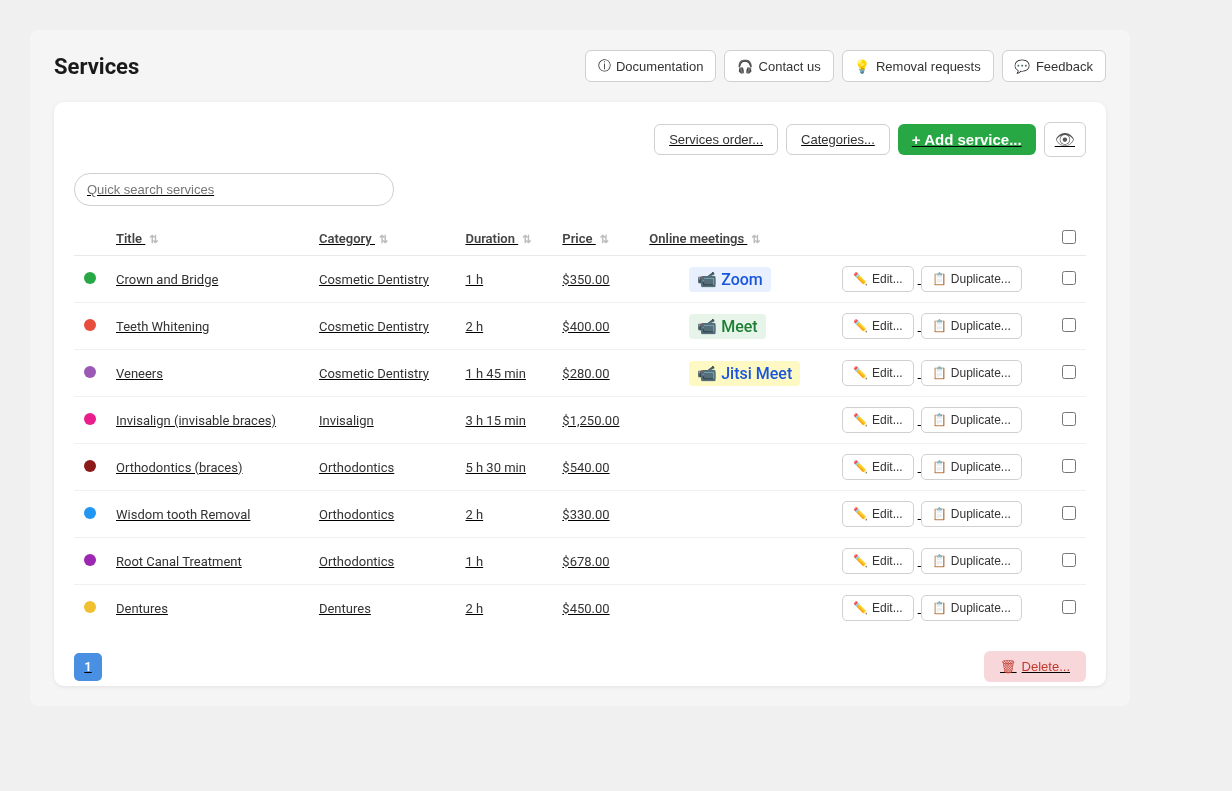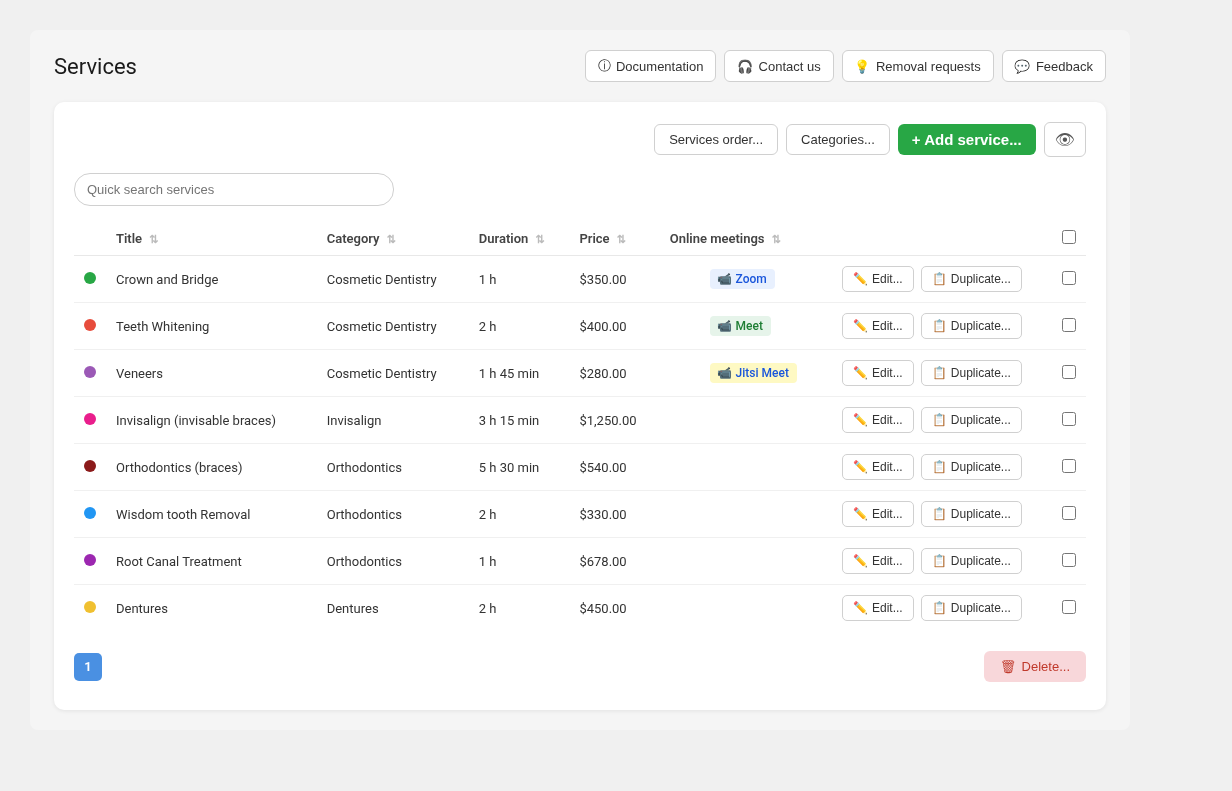--- a/index.html
+++ b/index.html
@@ -18,21 +18,21 @@
       padding: 20px 24px;
     }
     .page-header {
       display: flex;
       align-items: center;
       justify-content: space-between;
       margin-bottom: 20px;
     }
     .page-title {
       font-size: 22px;
-      font-weight: 400;
+      font-weight: 700;
       color: #1a1a1a;
     }
     .header-actions {
       display: flex;
       gap: 8px;
     }
     .header-btn {
       display: flex;
       align-items: center;
       gap: 5px;
@@ -41,22 +41,23 @@
       border-radius: 6px;
       background: #fff;
       font-size: 13px;
       color: #333;
       cursor: pointer;
       white-space: nowrap;
     }
     .content-card {
       background: #fff;
       border-radius: 10px;
-      padding: 20px 20px 28px 20px;
+      padding: 20px 20px 4px 20px;
       box-shadow: 0 1px 4px rgba(0,0,0,0.08);
+      text-decoration: underline;
     }
     .toolbar {
       display: flex;
       justify-content: flex-end;
       align-items: center;
       gap: 8px;
       margin-bottom: 16px;
     }
     .toolbar-btn {
       padding: 7px 14px;
@@ -149,21 +150,21 @@
       border-radius: 50%;
       display: inline-block;
     }
     .dot-col { width: 30px; text-align: center; }
     .meeting-badge {
       display: inline-flex;
       align-items: center;
       gap: 4px;
       padding: 3px 8px;
       border-radius: 4px;
-      font-size: 12px;
+      font-size: 16px;
       font-weight: 500;
       margin-left: 40px;
     }
     .badge-zoom { background: #e8f0fe; color: #1a56db; }
     .badge-meet { background: #e6f4ea; color: #1e7e34; }
     .badge-jitsi { background: #fef9c3; color: #1a56db; }
     .action-btn {
       display: inline-flex;
       align-items: center;
       gap: 4px;

